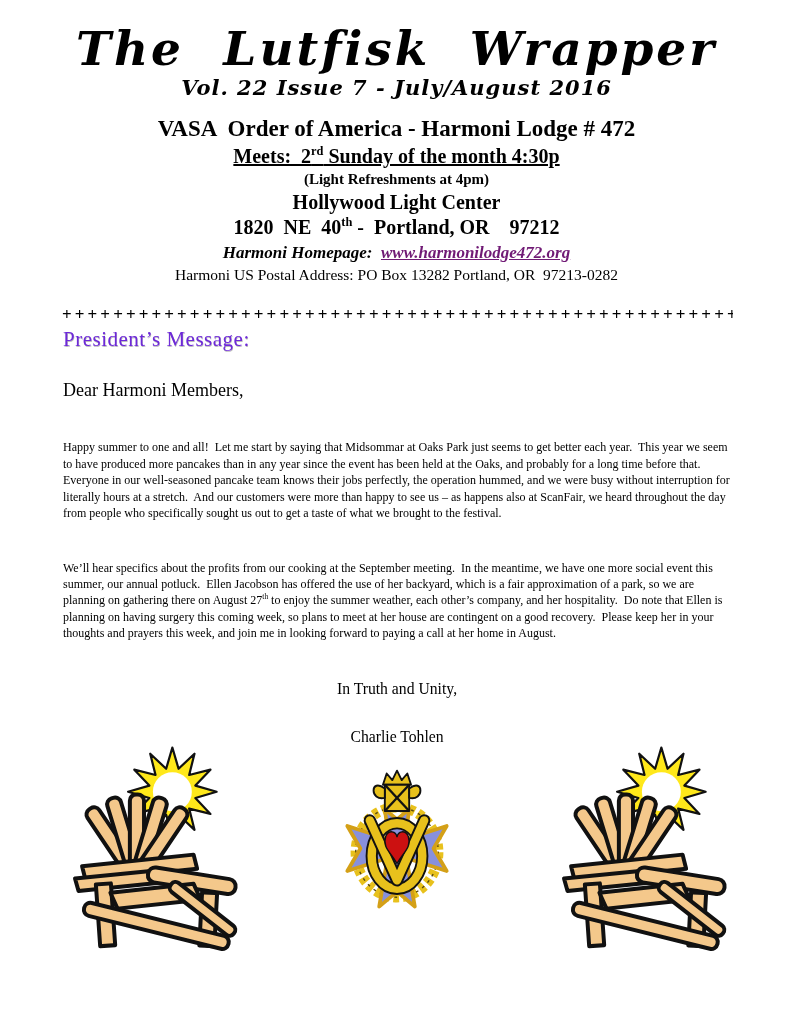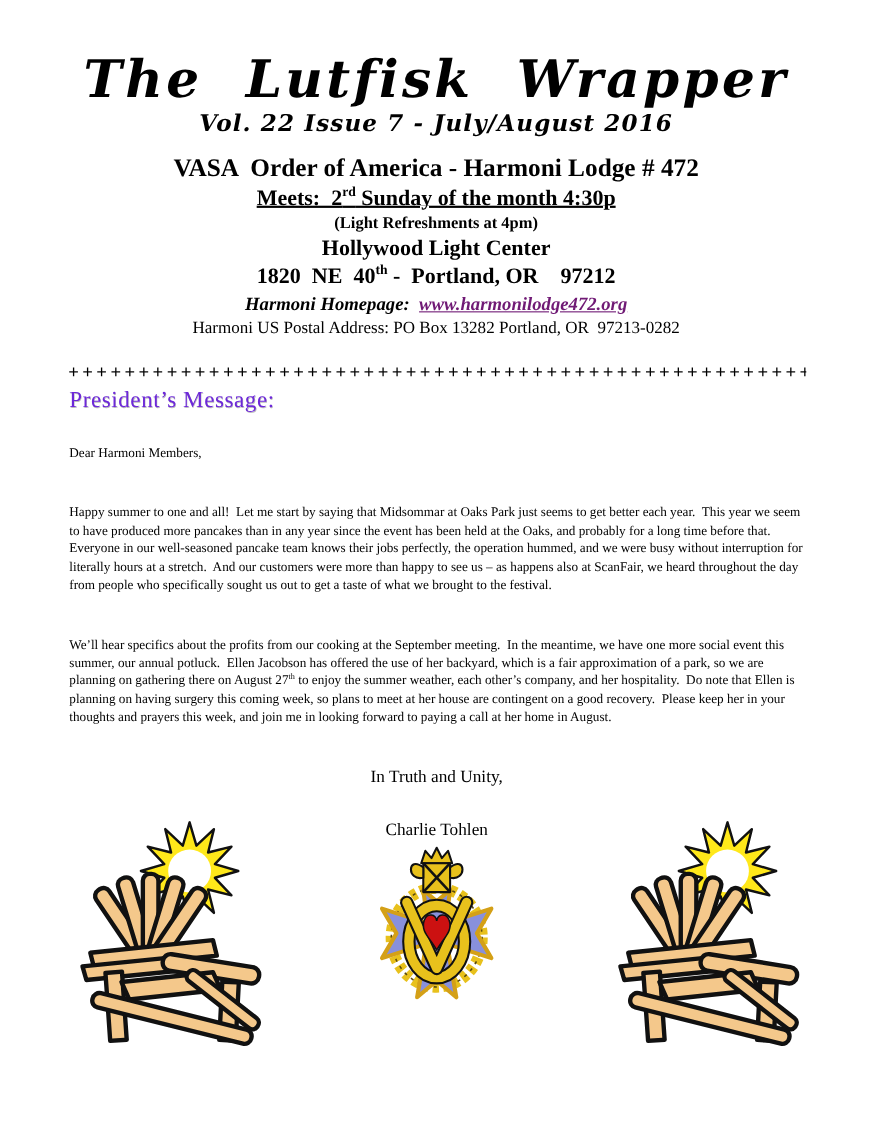--- a/index.html
+++ b/index.html
@@ -5,21 +5,21 @@
   html,body{margin:0;padding:0;background:#ffffff;}
   .page{
     position:relative;
     width:793px;height:1026px;
     background:#ffffff;
     font-family:"Liberation Serif", serif;
     color:#000;
     overflow:hidden;
     box-sizing:border-box;
   }
-  .masthead{ text-align:center; padding-top:48px; }
+  .masthead{ text-align:center; padding-top:24px; }
   .nl-title{
     font-family:"DejaVu Serif", serif;
     font-style:italic; font-weight:bold;
     font-size:47px; line-height:1.05;
     letter-spacing:3px; word-spacing:20px;
     margin:0;
   }
   .issue-line{
     font-family:"DejaVu Serif", serif;
     font-style:italic; font-weight:bold;
@@ -40,21 +40,21 @@
     white-space:nowrap; overflow:hidden;
   }
   .message{ margin:0 62px 0 63px; }
   .message-heading{
     font-size:21px; font-weight:normal;
     color:#6d28d9;
     text-shadow:0.5px 0.5px 0 #bdbdbd;
     letter-spacing:0.5px;
     margin:2px 0 0 0;
   }
-  .salutation{ margin:28px 0 0 0; font-size:12px; }
+  .salutation{ margin:28px 0 0 0; font-size:18px; }
   .para{
     margin:38px 0 0 0;
     font-size:12px; line-height:1.37;
     white-space:pre-wrap;
     text-align:left;
   }
   .closing{ text-align:center; font-size:15.7px; margin-top:38px; }
   .signature{ text-align:center; font-size:15.7px; margin-top:30px; }
   .footer-art{
     position:absolute; left:0; right:0; top:744px;

